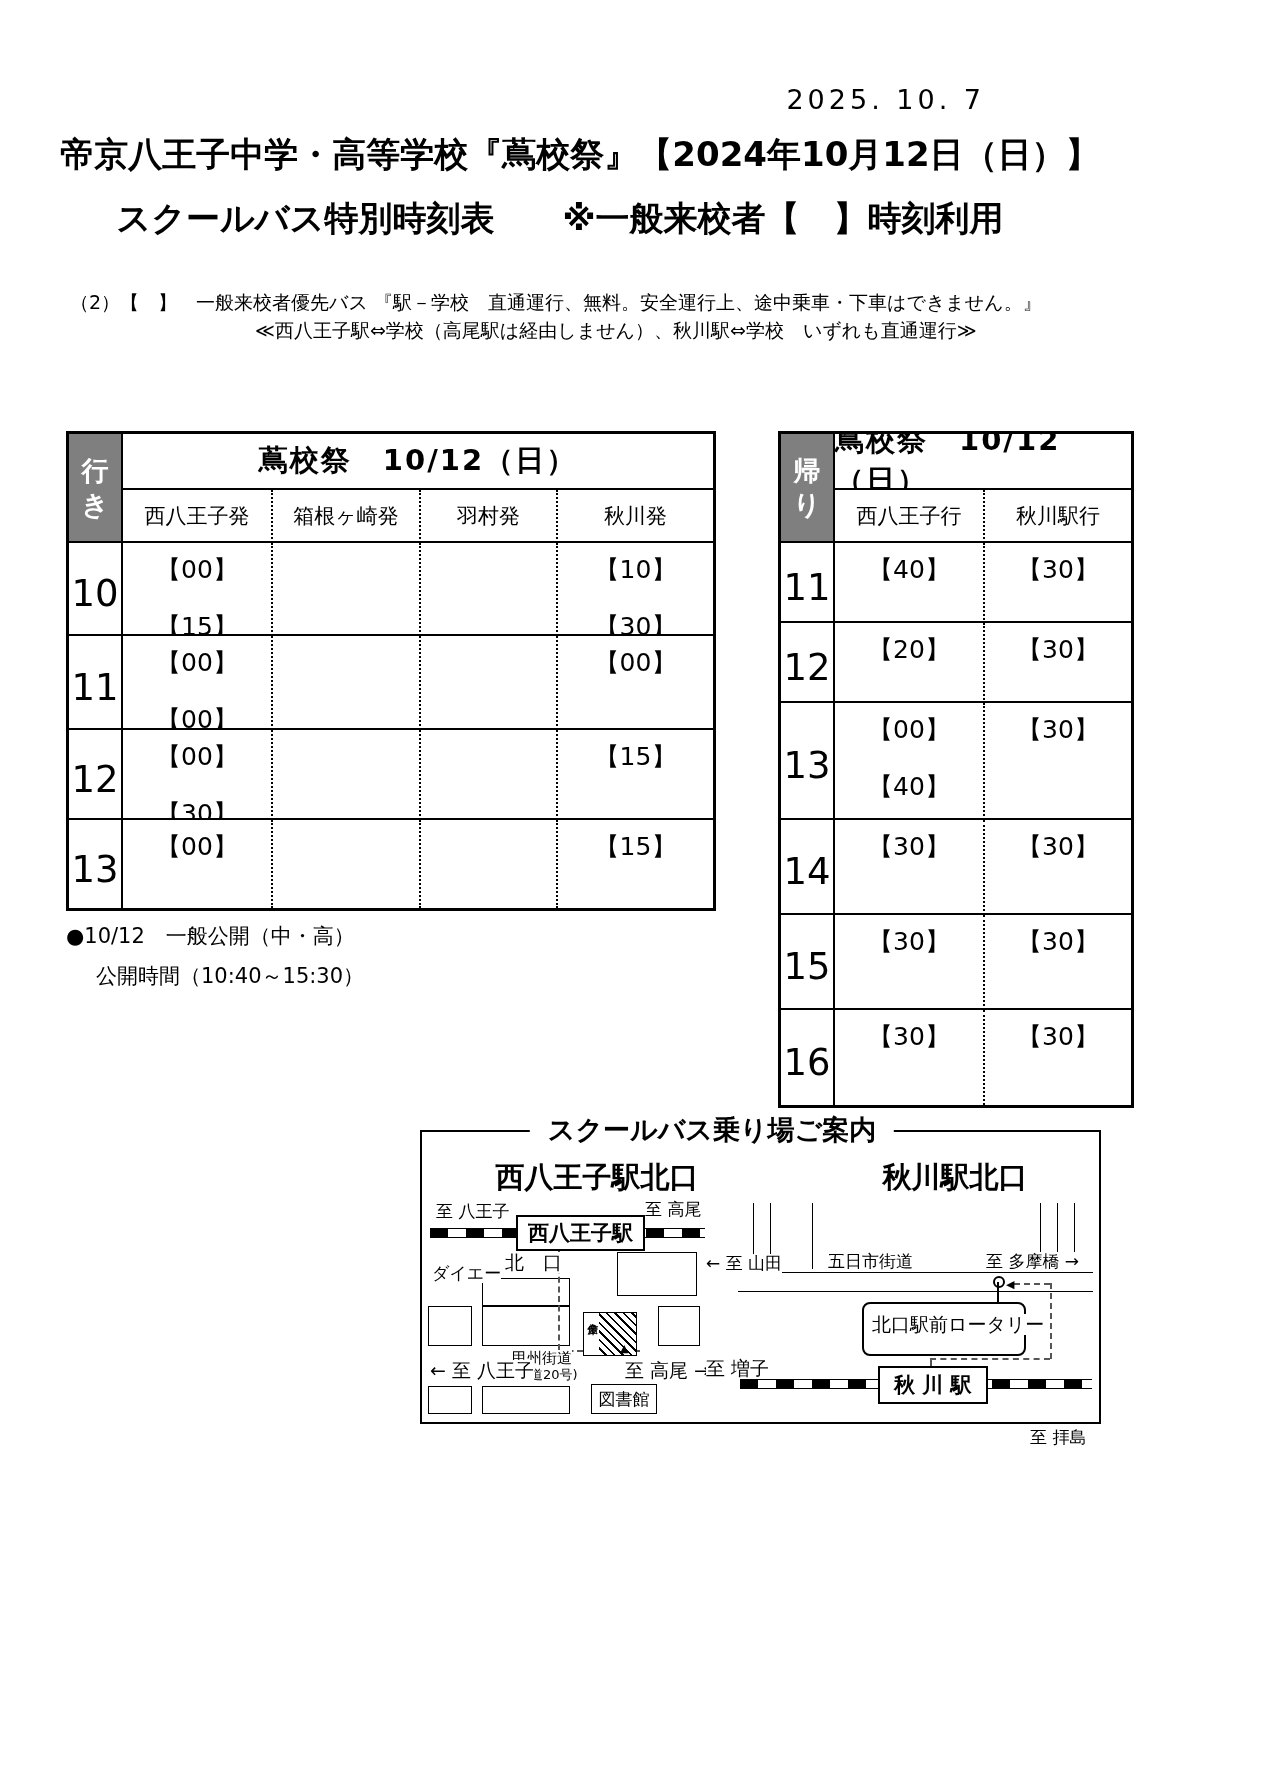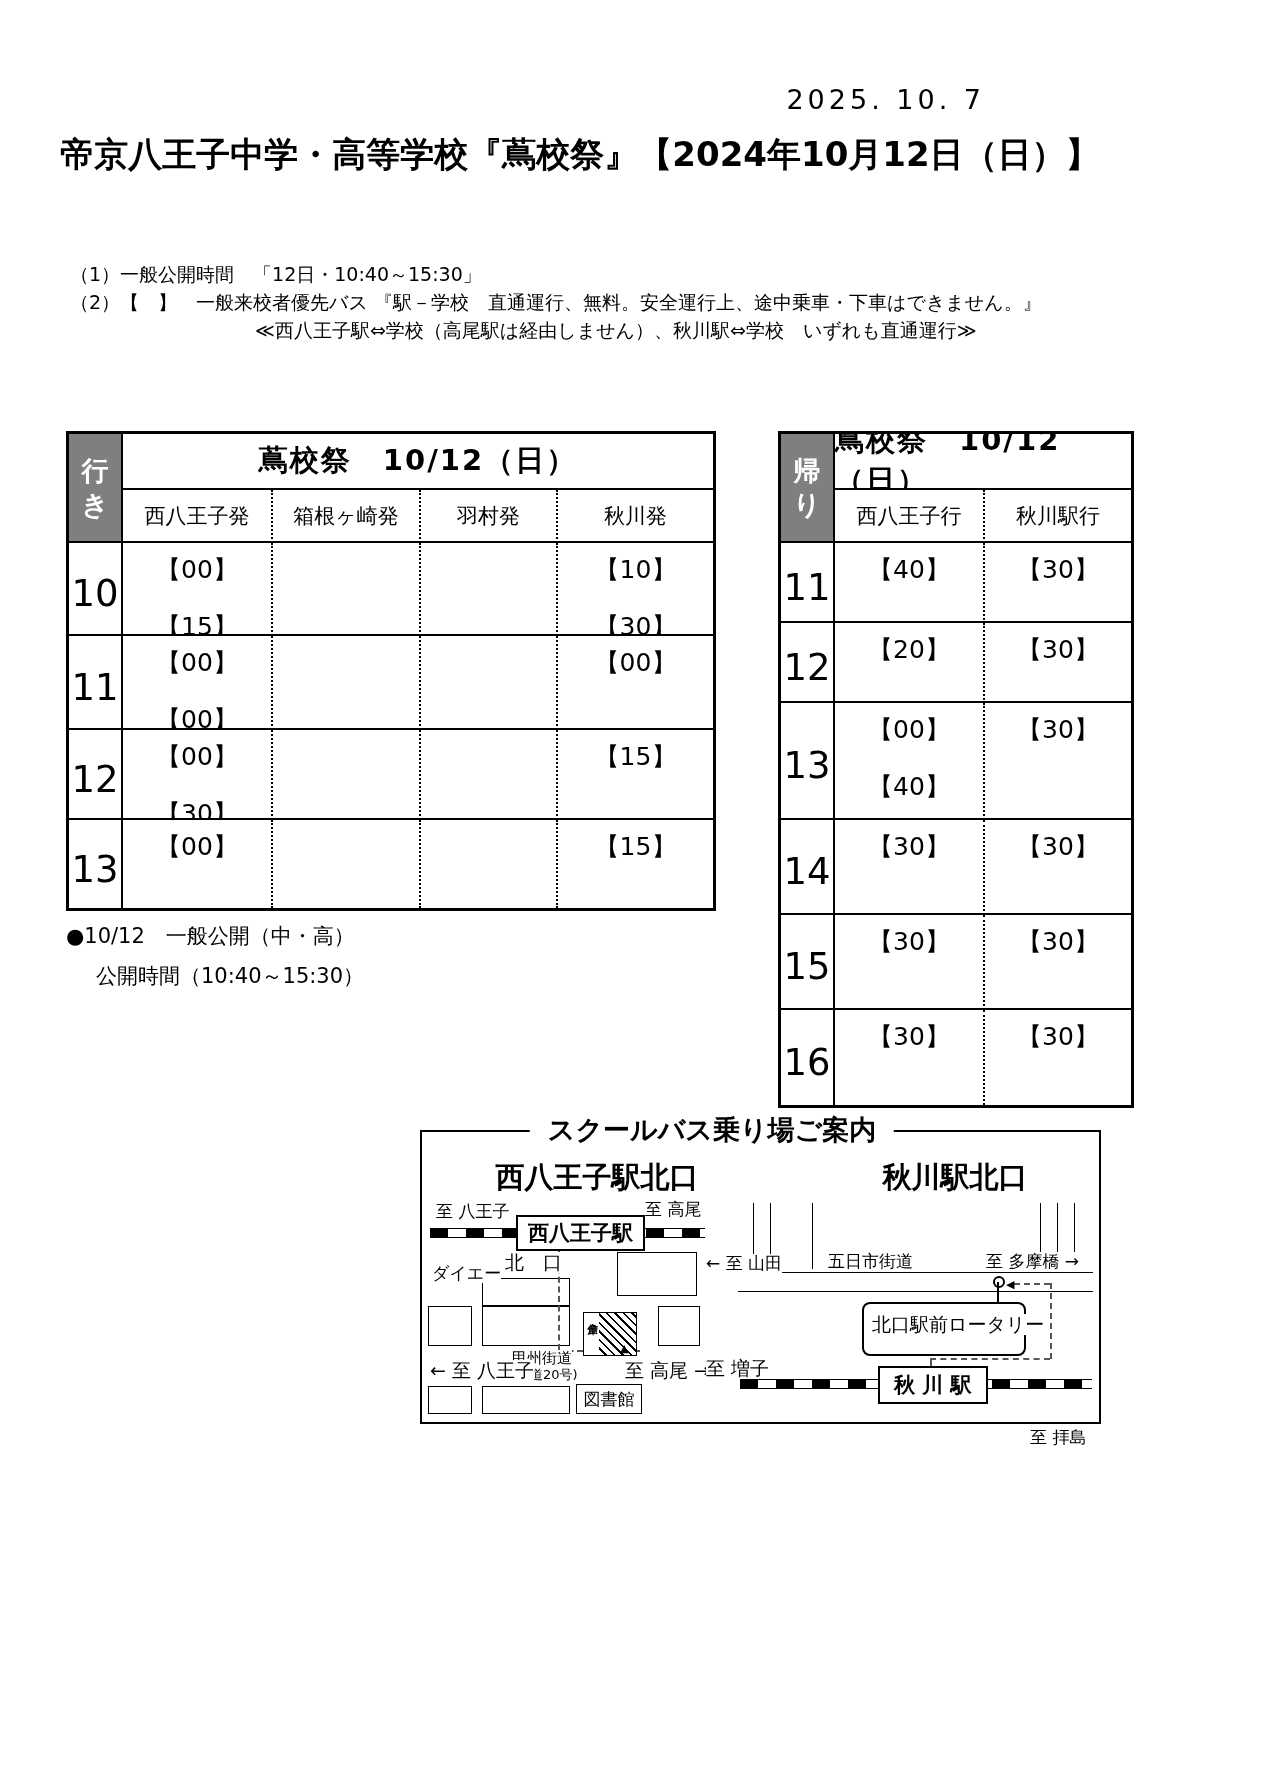--- a/index.html
+++ b/index.html
@@ -52,22 +52,22 @@
   .busstop .head{position:absolute;left:0;top:0;width:8px;height:8px;border:2px solid #000;border-radius:50%;background:#fff;}
   .marker{position:absolute;font-size:11px;z-index:4;}
 </style>
 </head>
 <body>
 
 <div class="page">
 
   <div class="date">2025.  10.  7</div>
   <div class="title1">帝京八王子中学・高等学校『蔦校祭』【2024年10月12日（日）】</div>
-
-  <div class="note" style="left:70px;top:262px;">（1）一般公開時間　「12日・10:40～15:30」</div>
+  <div class="title2">スクールバス特別時刻表　　※一般来校者【　】時刻利用</div>
+
   <div class="note" style="left:70px;top:290px;">（2）【　】　一般来校者優先バス 『駅－学校　直通運行、無料。安全運行上、途中乗車・下車はできません。』</div>
   <div class="note" style="left:255px;top:318px;">≪西八王子駅⇔学校（高尾駅は経由しません）、秋川駅⇔学校　いずれも直通運行≫</div>
 
   <div id="outbound" class="ttable" style="grid-template-columns: 54px 148px 148px 137px 157px; grid-template-rows: 56px 53px 93px 94px 90px 88px;">
       <div class="tc t-corner" style="grid-area: 1 / 1 / 3;">
         <div>行</div>
         <div>き</div>
       </div>
       <div class="tc t-title" style="grid-area: 1 / 2 / auto / 6;">蔦校祭　10/12（日）</div>
       <div class="tc t-colhead" style="grid-area: 2 / 2;">西八王子発</div>
@@ -195,21 +195,21 @@
   <div class="hatchbox" style="left:583px;top:1312px;width:52px;height:42px;">
     <div class="vt">多摩信金</div>
     <div class="hatch"></div>
   </div>
   <div class="marker" style="left:620px;top:1342px;">▲</div>
 
   <div class="ml" style="left:512px;top:1350px;font-size:15px;">甲州街道</div>
   <div class="ml" style="left:512px;top:1368px;font-size:13px;">(国道20号)</div>
   <div class="ml2" style="left:430px;top:1360px;">← 至 八王子</div>
   <div class="ml2" style="left:625px;top:1360px;">至 高尾 →</div>
-  <div class="libbox" style="left:576px;top:1384px;width:64px;height:28px;">図書館</div>
+  <div class="libbox" style="left:591px;top:1384px;width:64px;height:28px;">図書館</div>
 
   <div class="mhead" style="left:850px;top:1158px;width:210px;">秋川駅北口</div>
   <div class="vline" style="left:753px;top:1203px;height:66px;"></div>
   <div class="vline" style="left:770px;top:1203px;height:66px;"></div>
   <div class="vline" style="left:812px;top:1203px;height:66px;"></div>
   <div class="vline" style="left:1040px;top:1203px;height:66px;"></div>
   <div class="vline" style="left:1057px;top:1203px;height:66px;"></div>
   <div class="vline" style="left:1074px;top:1203px;height:66px;"></div>
 
   <div class="ml" style="left:706px;top:1254px;z-index:2;">← 至 山田</div>

